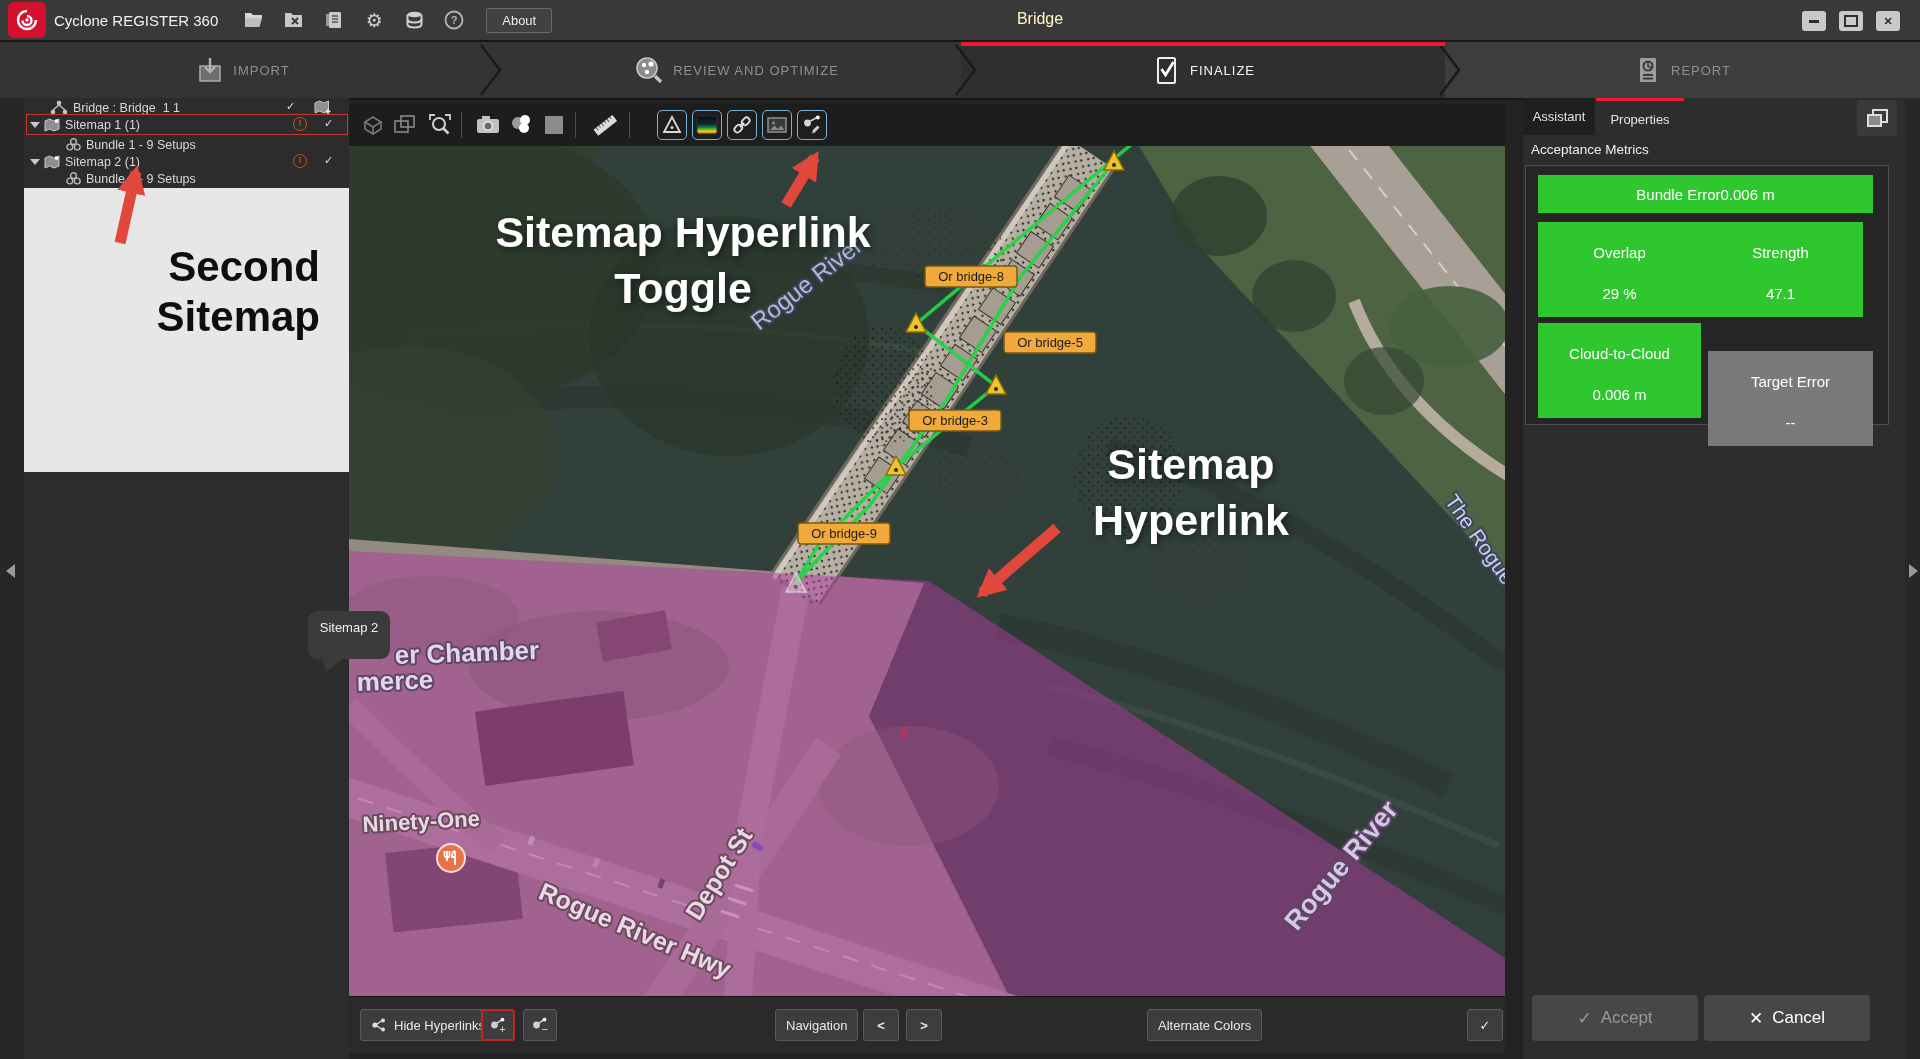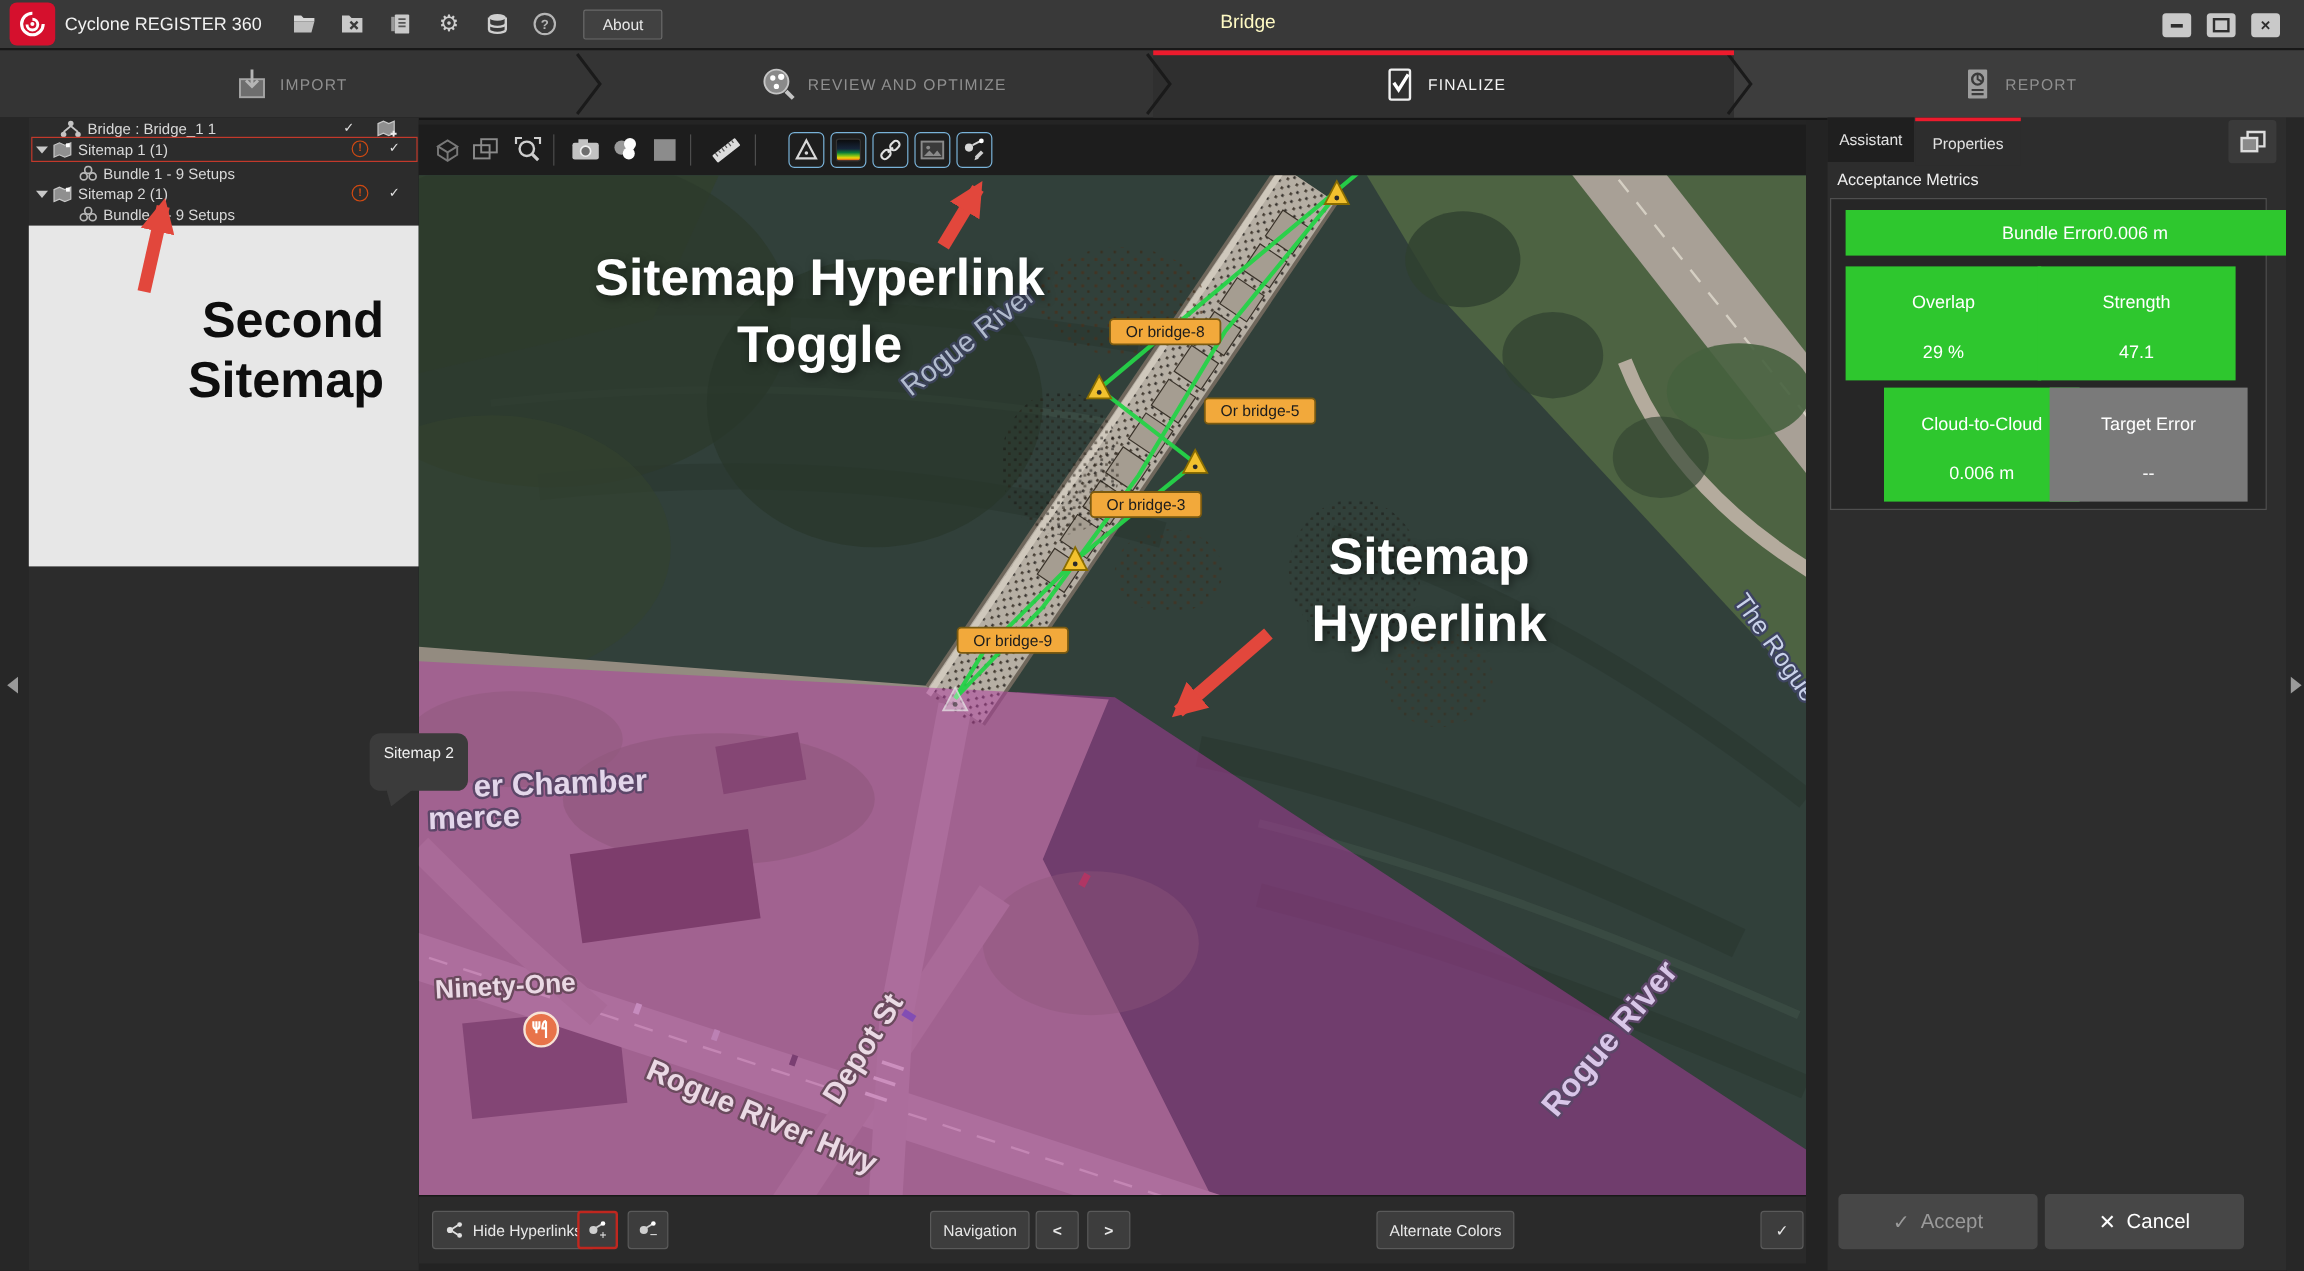--- a/index.html
+++ b/index.html
@@ -54,21 +54,21 @@
   #right-gutter{position:absolute;left:1905px;top:98px;width:15px;height:961px;background:#272727;}
   #right-collapse{position:absolute;left:1909px;top:564px;width:0;height:0;border-top:7px solid transparent;border-bottom:7px solid transparent;border-left:9px solid #9a9a9a;}
   .rtab{position:absolute;top:0;height:37px;display:flex;align-items:center;justify-content:center;font-size:13px;color:#e2e2e2;}
   #tab-assistant{left:0;width:72px;background:#1f1f1f;}
   #tab-properties{left:73px;width:88px;background:#2d2d2d;border-top:3px solid #ed1b2d;}
   #panel-windows-btn{position:absolute;right:8px;top:2px;width:40px;height:36px;background:#3a3a3a;border-radius:3px;display:flex;align-items:center;justify-content:center;}
   #metrics-title{position:absolute;left:8px;top:44px;font-size:13.5px;color:#efefef;}
   #metrics-box{position:absolute;left:2px;top:67px;width:362px;height:258px;border:1px solid #4f4f4f;background:#262626;}
   .tile{position:absolute;color:#fff;text-align:center;}
   .tile-green{background:#2ec72e;}
-  .tile-gray{background:#7a7a7a;}
+  .tile-gray{background:#7a7a7a;margin-top:28px;}
   .tile .t-lab{font-size:15px;}
   .tile .t-val{font-size:15px;}
   .panelbtn{position:absolute;top:897px;width:166px;height:46px;background:#474747;border-radius:4px;display:flex;align-items:center;justify-content:center;gap:9px;font-size:17px;}
 
   
   #tooltip{position:absolute;left:308px;top:611px;width:82px;height:48px;background:#3b3b3b;border-radius:9px;z-index:45;color:#f0f0f0;font-size:13px;display:flex;align-items:flex-start;justify-content:center;padding-top:9px;box-sizing:border-box;}
   #tooltip-tail{position:absolute;left:14px;bottom:-13px;width:22px;height:14px;background:#3b3b3b;clip-path:polygon(0 0,100% 0,18% 100%);}
 
   svg{display:block;}
   #arrows{position:absolute;left:0;top:0;z-index:40;pointer-events:none;}
@@ -542,33 +542,33 @@
     <div class="rtab" id="tab-properties">Properties</div>
     <div id="panel-windows-btn">
       <svg width="24" height="22" viewBox="0 0 24 22">
           <path d="M8 8V3h14v12h-5" fill="none" stroke="#ddd" stroke-width="2"></path>
           <rect x="3" y="8" width="13" height="11" fill="#8a8a8a" stroke="#ddd" stroke-width="2"></rect>
         </svg>
     </div>
     <div id="metrics-title">Acceptance Metrics</div>
 
     <div id="metrics-box">
-      <div class="tile tile-green" style="left:12px;top:9px;width:335px;height:38px;display:flex;align-items:center;justify-content:center;padding-left:32px;">
+      <div class="tile tile-green" style="left:12px;top:9px;width:335px;height:38px;display:flex;align-items:center;justify-content:center;">
         <span class="t-lab">Bundle Error</span>
         <span class="t-val">0.006 m</span>
       </div>
       <div class="tile tile-green" style="left:12px;top:56px;width:163px;height:95px;">
         <div class="t-lab" style="margin-top:22px;">Overlap</div>
         <div class="t-val" style="margin-top:24px;">29 %</div>
       </div>
       <div class="tile tile-green" style="left:172px;top:56px;width:165px;height:95px;">
         <div class="t-lab" style="margin-top:22px;">Strength</div>
         <div class="t-val" style="margin-top:24px;">47.1</div>
       </div>
-      <div class="tile tile-green" style="left:12px;top:157px;width:163px;height:95px;margin-left:32px;">
+      <div class="tile tile-green" style="left:12px;top:157px;width:163px;height:95px;">
         <div class="t-lab" style="margin-top:22px;">Cloud-to-Cloud</div>
         <div class="t-val" style="margin-top:24px;">0.006 m</div>
       </div>
       <div class="tile tile-gray" style="left:182px;top:157px;width:165px;height:95px;">
         <div class="t-lab" style="margin-top:22px;">Target Error</div>
         <div class="t-val" style="margin-top:24px;">--</div>
       </div>
     </div>
 
     <div class="panelbtn" style="left:9px;color:#9a9a9a;">

